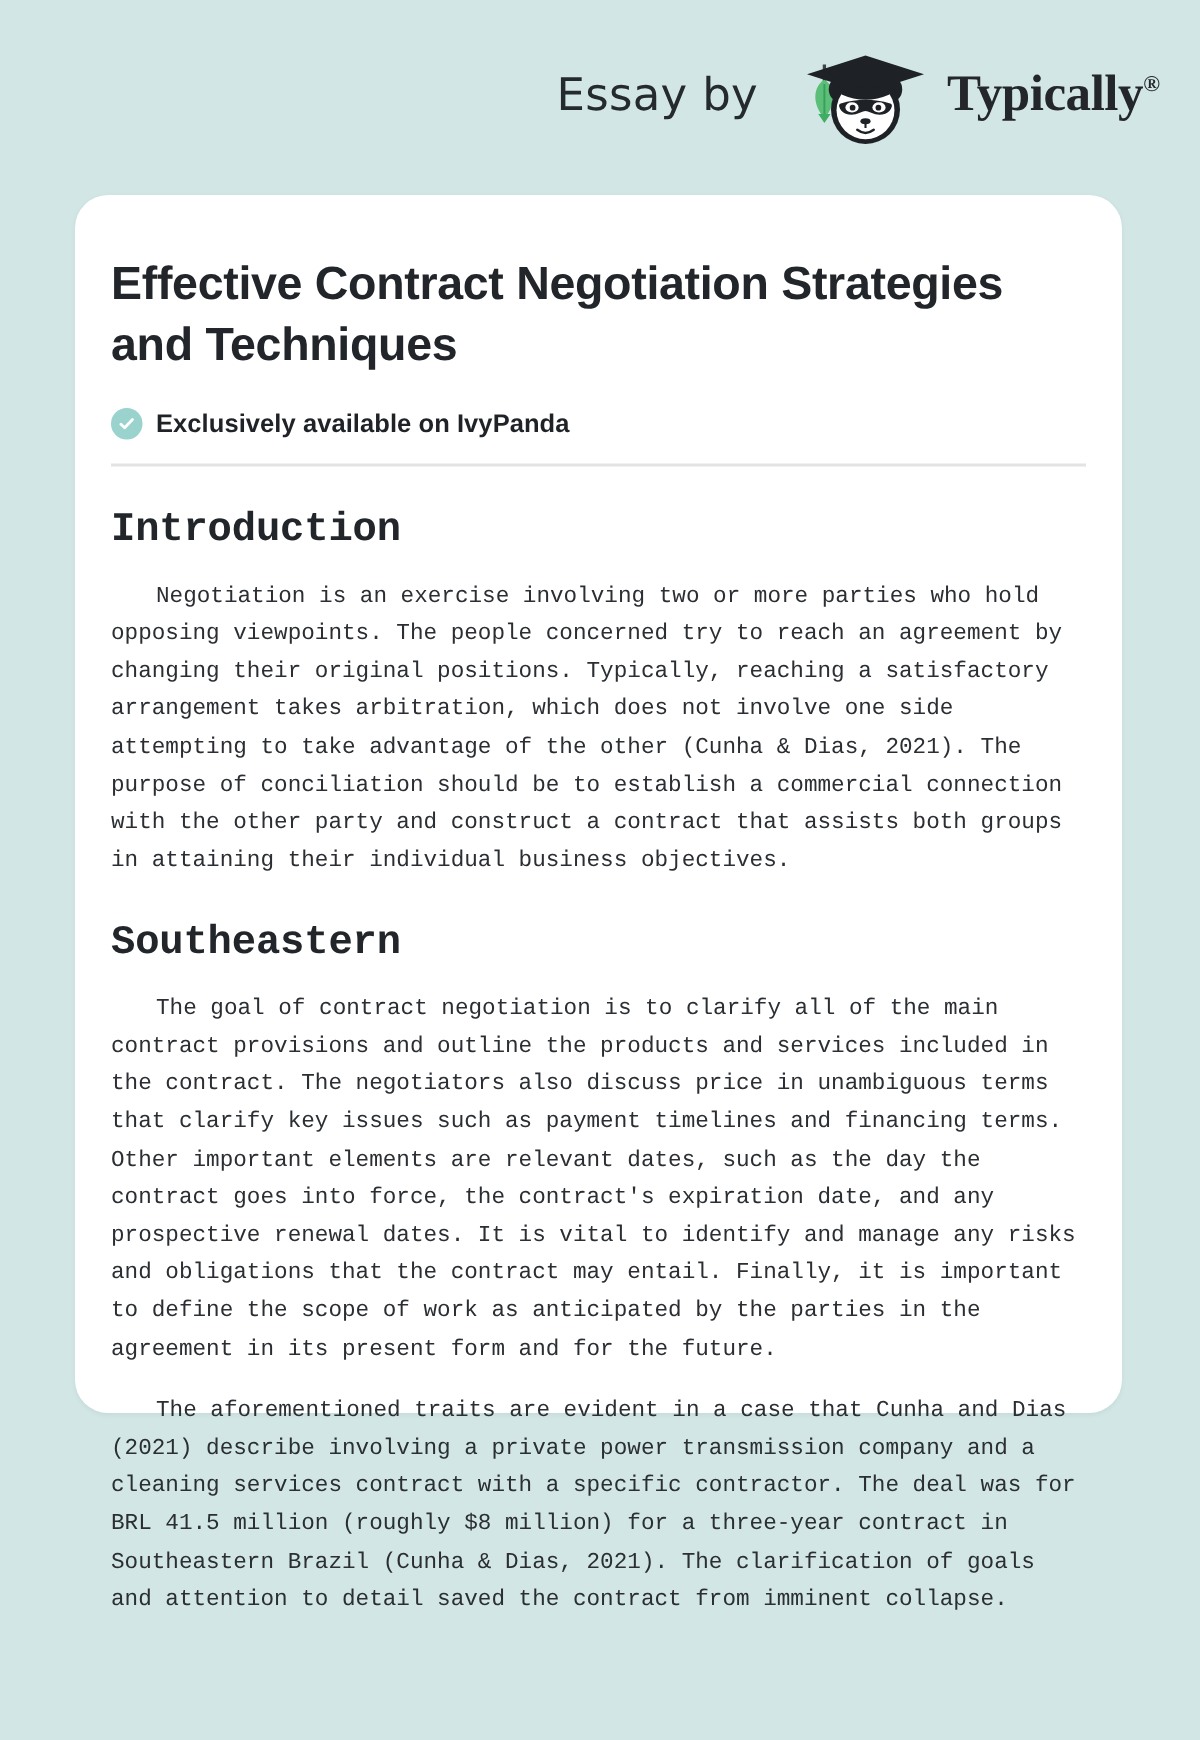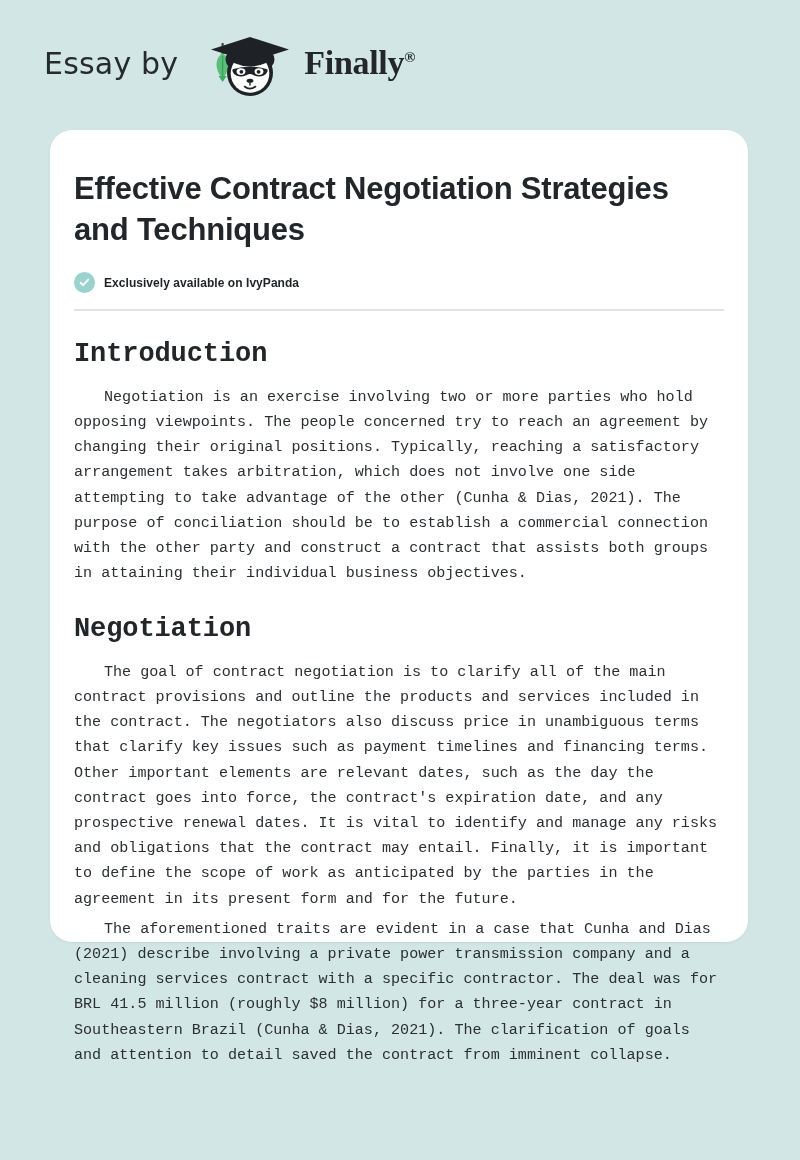--- a/index.html
+++ b/index.html
@@ -20,20 +20,21 @@
   .brand-header {
     position: absolute;
     left: 0;
     top: 0;
     width: 773px;
     height: 130px;
     display: flex;
     align-items: center;
     padding-left: 44px;
     box-sizing: border-box;
+    justify-content: flex-end;
   }
   .brand-essay-by {
     font-family: "DejaVu Sans", sans-serif;
     font-size: 30px;
     font-weight: 400;
     color: #252a2e;
     letter-spacing: 0.2px;
     line-height: 1;
     padding-bottom: 2px;
   }
@@ -104,21 +105,21 @@
     height: 21px;
     border-radius: 50%;
     background: #9ad3cd;
     display: inline-flex;
     align-items: center;
     justify-content: center;
     flex: 0 0 auto;
   }
   .check-badge svg { display: block; }
   .exclusive-label {
-    font-size: 12px;
+    font-size: 17px;
     font-weight: bold;
     color: #1f2327;
     margin-left: 9px;
     letter-spacing: 0.05px;
   }
 
   .divider {
     height: 2px;
     background: #e3e3e3;
     margin: 16px 0 0 0;
@@ -139,21 +140,21 @@
   .body-para {
     font-family: Liberation Mono, monospace;
     font-size: 15.1px;
     line-height: 25.2px;
     color: #2b2f33;
     margin: 14px 0 0 0;
     text-indent: 30px;
     width: 650px;
     text-align: left;
   }
-  .body-para.tight { margin-top: 5px; }
+  .body-para.tight { margin-top: 16px; }
 </style>
 </head>
 <body>
 
 <div class="brand-header">
 
   <span class="brand-essay-by">Essay by</span>
 
   <a class="brand-logo-wrap" href="#" style="text-decoration:none;">
 
@@ -182,21 +183,21 @@
         <path d="M54 49.8 q-3.4 0 -3.4 2 q0 2 3.4 2 q3.4 0 3.4 -2 q0 -2 -3.4 -2 z" fill="#1e2226"></path>
         <path d="M48.5 57.5 q5.5 4.2 11 0" stroke="#1e2226" stroke-width="1.6" fill="none" stroke-linecap="round"></path>
         <path d="M54 53.6 L54 56.4" stroke="#1e2226" stroke-width="1.4"></path>
 
         <path d="M54 8 L93 20.5 L54 33 L15 20.5 Z" fill="#1e2226"></path>
         <path d="M38 26 q16 7 32 0 l0 8 q-16 7 -32 0 z" fill="#1e2226"></path>
       </svg>
     </span>
 
     <span class="brand-wordmark">
-      <span>Finally</span><span class="reg">®</span>
+      <span>Typically</span><span class="reg">®</span>
     </span>
   </a>
 </div>
 
 <div class="paper-card">
   <div class="paper-inner">
 
     <h1 class="doc-title">Effective Contract Negotiation Strategies and Techniques</h1>
 
     <div class="exclusive-row">
@@ -206,18 +207,18 @@
         </svg>
       </span>
       <span class="exclusive-label">Exclusively available on IvyPanda</span>
     </div>
 
     <hr class="divider">
 
     <h2 class="section-heading">Introduction</h2>
     <p class="body-para">Negotiation is an exercise involving two or more parties who hold opposing viewpoints. The people concerned try to reach an agreement by changing their original positions. Typically, reaching a satisfactory arrangement takes arbitration, which does not involve one side attempting to take advantage of the other (Cunha &amp; Dias, 2021). The purpose of conciliation should be to establish a commercial connection with the other party and construct a contract that assists both groups in attaining their individual business objectives.</p>
 
-    <h2 class="section-heading">Negotiation</h2>
+    <h2 class="section-heading">Southeastern</h2>
     <p class="body-para">The goal of contract negotiation is to clarify all of the main contract provisions and outline the products and services included in the contract. The negotiators also discuss price in unambiguous terms that clarify key issues such as payment timelines and financing terms. Other important elements are relevant dates, such as the day the contract goes into force, the contract's expiration date, and any prospective renewal dates. It is vital to identify and manage any risks and obligations that the contract may entail. Finally, it is important to define the scope of work as anticipated by the parties in the agreement in its present form and for the future.</p>
     <p class="body-para tight">The aforementioned traits are evident in a case that Cunha and Dias (2021) describe involving a private power transmission company and a cleaning services contract with a specific contractor. The deal was for BRL 41.5 million (roughly $8 million) for a three-year contract in Southeastern Brazil (Cunha &amp; Dias, 2021). The clarification of goals and attention to detail saved the contract from imminent collapse.</p>
 
   </div>
 </div>
 
 </body></html>

